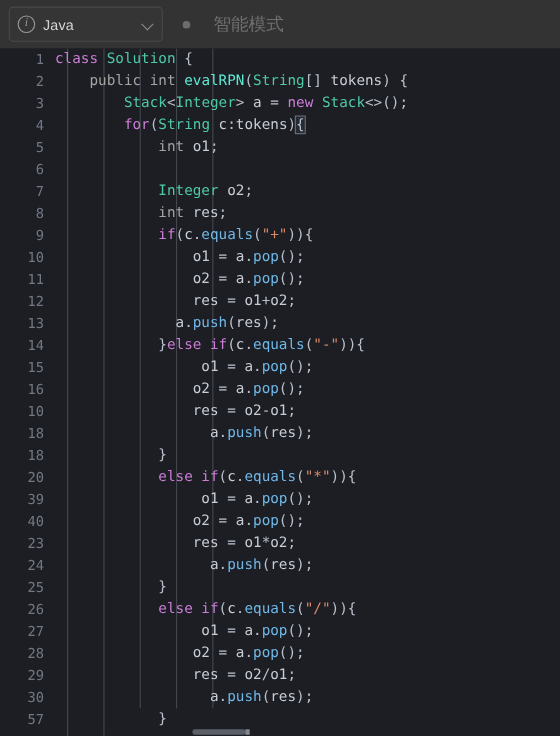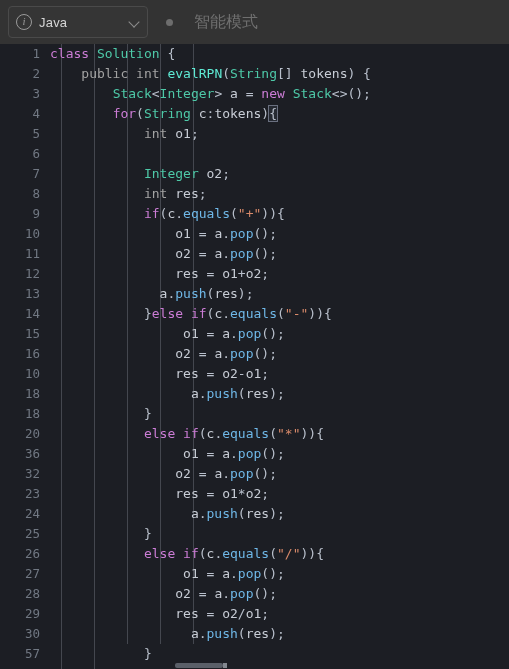--- a/index.html
+++ b/index.html
@@ -232,22 +232,22 @@
         <div class="line" style="top: 200px; position: absolute;"><span class="ln">11</span><span class="src"><span class="pun">                </span><span class="var">o2</span><span class="pun"> = </span><span class="var">a</span><span class="pun">.</span><span class="call">pop</span><span class="pun">();</span></span></div>
         <div class="line" style="top: 220px; position: absolute;"><span class="ln">12</span><span class="src"><span class="pun">                </span><span class="var">res</span><span class="pun"> = </span><span class="var">o1</span><span class="pun">+</span><span class="var">o2</span><span class="pun">;</span></span></div>
         <div class="line" style="top: 240px; position: absolute;"><span class="ln">13</span><span class="src"><span class="pun">              </span><span class="var">a</span><span class="pun">.</span><span class="call">push</span><span class="pun">(</span><span class="var">res</span><span class="pun">);</span></span></div>
         <div class="line" style="top: 260px; position: absolute;"><span class="ln">14</span><span class="src"><span class="pun">            </span><span class="pun">}</span><span class="kw">else</span><span class="pun"> </span><span class="kw">if</span><span class="pun">(</span><span class="var">c</span><span class="pun">.</span><span class="call">equals</span><span class="pun">(</span><span class="str">"-"</span><span class="pun">)){</span></span></div>
         <div class="line" style="top: 280px; position: absolute;"><span class="ln">15</span><span class="src"><span class="pun">                 </span><span class="var">o1</span><span class="pun"> = </span><span class="var">a</span><span class="pun">.</span><span class="call">pop</span><span class="pun">();</span></span></div>
         <div class="line" style="top: 300px; position: absolute;"><span class="ln">16</span><span class="src"><span class="pun">                </span><span class="var">o2</span><span class="pun"> = </span><span class="var">a</span><span class="pun">.</span><span class="call">pop</span><span class="pun">();</span></span></div>
         <div class="line" style="top: 320px; position: absolute;"><span class="ln">10</span><span class="src"><span class="pun">                </span><span class="var">res</span><span class="pun"> = </span><span class="var">o2</span><span class="pun">-</span><span class="var">o1</span><span class="pun">;</span></span></div>
         <div class="line" style="top: 340px; position: absolute;"><span class="ln">18</span><span class="src"><span class="pun">                  </span><span class="var">a</span><span class="pun">.</span><span class="call">push</span><span class="pun">(</span><span class="var">res</span><span class="pun">);</span></span></div>
         <div class="line" style="top: 360px; position: absolute;"><span class="ln">18</span><span class="src"><span class="pun">            </span><span class="pun">}</span></span></div>
         <div class="line" style="top: 380px; position: absolute;"><span class="ln">20</span><span class="src"><span class="pun">            </span><span class="kw">else</span><span class="pun"> </span><span class="kw">if</span><span class="pun">(</span><span class="var">c</span><span class="pun">.</span><span class="call">equals</span><span class="pun">(</span><span class="str">"*"</span><span class="pun">)){</span></span></div>
-        <div class="line" style="top: 400px; position: absolute;"><span class="ln">36</span><span class="src"><span class="pun">                 </span><span class="var">o1</span><span class="pun"> = </span><span class="var">a</span><span class="pun">.</span><span class="call">pop</span><span class="pun">();</span></span></div>
-        <div class="line" style="top: 420px; position: absolute;"><span class="ln">32</span><span class="src"><span class="pun">                </span><span class="var">o2</span><span class="pun"> = </span><span class="var">a</span><span class="pun">.</span><span class="call">pop</span><span class="pun">();</span></span></div>
+        <div class="line" style="top: 400px; position: absolute;"><span class="ln">39</span><span class="src"><span class="pun">                 </span><span class="var">o1</span><span class="pun"> = </span><span class="var">a</span><span class="pun">.</span><span class="call">pop</span><span class="pun">();</span></span></div>
+        <div class="line" style="top: 420px; position: absolute;"><span class="ln">40</span><span class="src"><span class="pun">                </span><span class="var">o2</span><span class="pun"> = </span><span class="var">a</span><span class="pun">.</span><span class="call">pop</span><span class="pun">();</span></span></div>
         <div class="line" style="top: 440px; position: absolute;"><span class="ln">23</span><span class="src"><span class="pun">                </span><span class="var">res</span><span class="pun"> = </span><span class="var">o1</span><span class="pun">*</span><span class="var">o2</span><span class="pun">;</span></span></div>
         <div class="line" style="top: 460px; position: absolute;"><span class="ln">24</span><span class="src"><span class="pun">                  </span><span class="var">a</span><span class="pun">.</span><span class="call">push</span><span class="pun">(</span><span class="var">res</span><span class="pun">);</span></span></div>
         <div class="line" style="top: 480px; position: absolute;"><span class="ln">25</span><span class="src"><span class="pun">            </span><span class="pun">}</span></span></div>
         <div class="line" style="top: 500px; position: absolute;"><span class="ln">26</span><span class="src"><span class="pun">            </span><span class="kw">else</span><span class="pun"> </span><span class="kw">if</span><span class="pun">(</span><span class="var">c</span><span class="pun">.</span><span class="call">equals</span><span class="pun">(</span><span class="str">"/"</span><span class="pun">)){</span></span></div>
         <div class="line" style="top: 520px; position: absolute;"><span class="ln">27</span><span class="src"><span class="pun">                 </span><span class="var">o1</span><span class="pun"> = </span><span class="var">a</span><span class="pun">.</span><span class="call">pop</span><span class="pun">();</span></span></div>
         <div class="line" style="top: 540px; position: absolute;"><span class="ln">28</span><span class="src"><span class="pun">                </span><span class="var">o2</span><span class="pun"> = </span><span class="var">a</span><span class="pun">.</span><span class="call">pop</span><span class="pun">();</span></span></div>
         <div class="line" style="top: 560px; position: absolute;"><span class="ln">29</span><span class="src"><span class="pun">                </span><span class="var">res</span><span class="pun"> = </span><span class="var">o2</span><span class="pun">/</span><span class="var">o1</span><span class="pun">;</span></span></div>
         <div class="line" style="top: 580px; position: absolute;"><span class="ln">30</span><span class="src"><span class="pun">                  </span><span class="var">a</span><span class="pun">.</span><span class="call">push</span><span class="pun">(</span><span class="var">res</span><span class="pun">);</span></span></div>
         <div class="line" style="top: 600px; position: absolute;"><span class="ln">57</span><span class="src"><span class="pun">            </span><span class="pun">}</span></span></div>
       </div>

